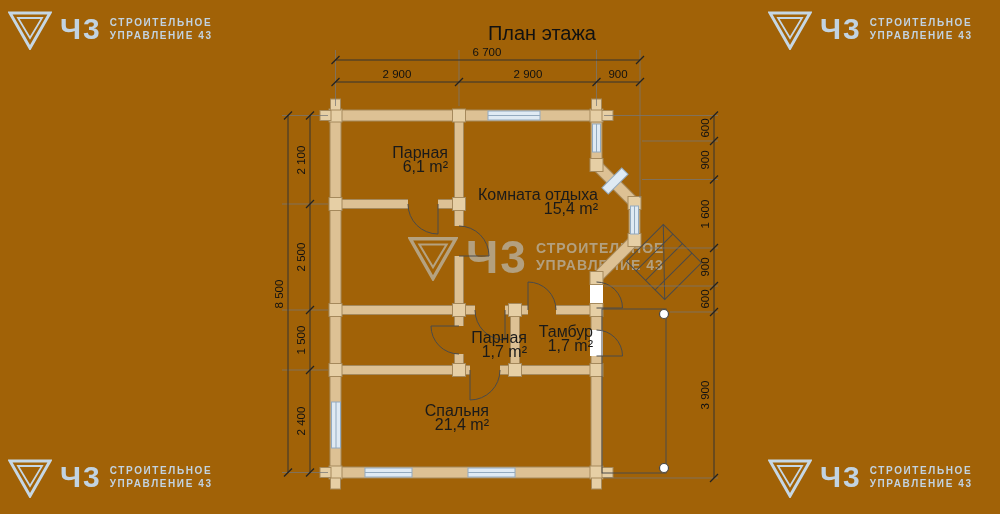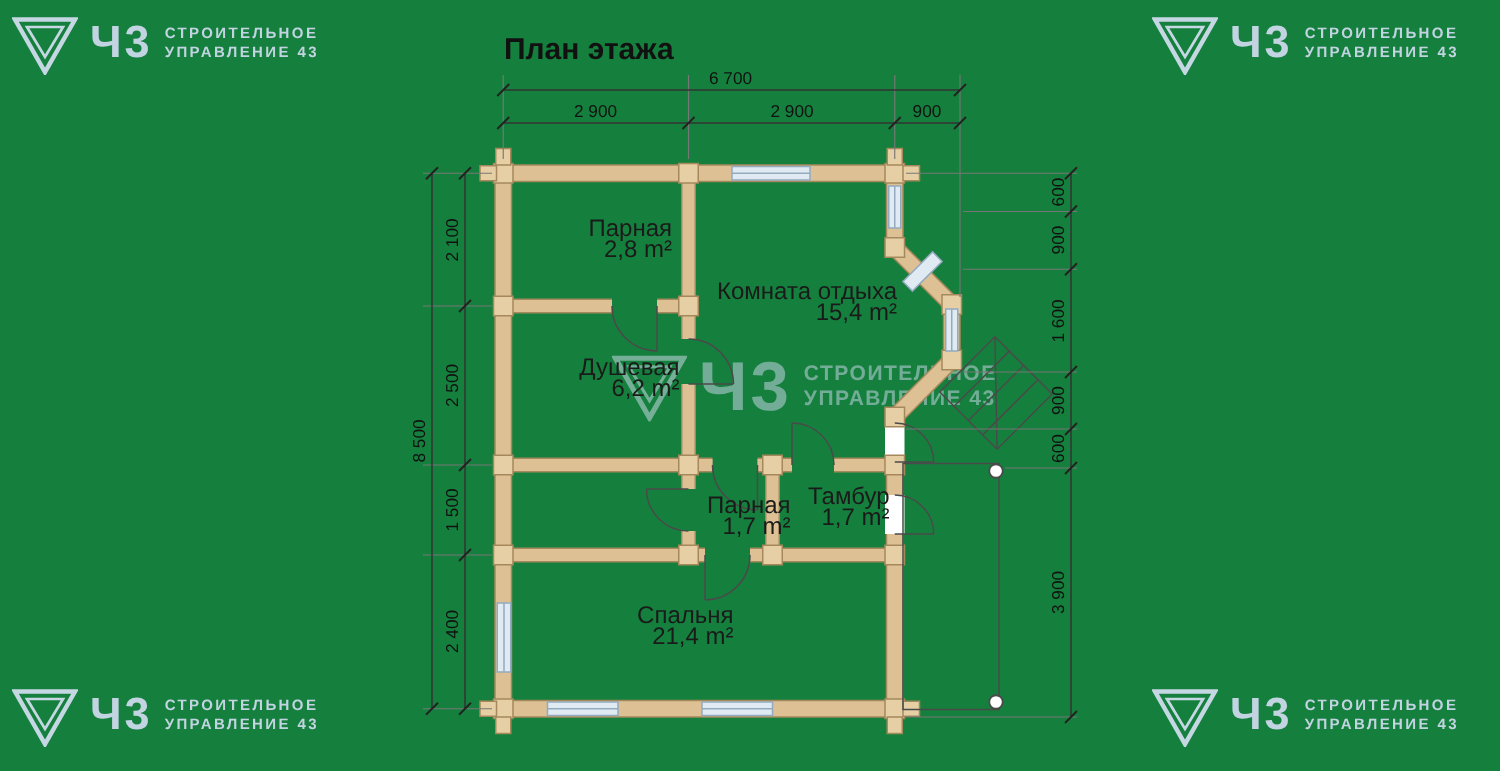--- a/index.html
+++ b/index.html
@@ -1,31 +1,31 @@
 <!DOCTYPE html>
 <html><head>
 <meta charset="utf-8">
 <style>
   * { margin:0; padding:0; box-sizing:border-box; }
   html,body { background:#ffffff; font-family:"Liberation Sans", sans-serif; }
-  .canvas { position:relative; width:1000px; height:514px; background:#15803d; overflow:hidden; }
+  .canvas { position:relative; width:1000px; height:514px; background:#a16207; overflow:hidden; }
 
   
   .wm { position:absolute; display:flex; align-items:center; gap:8px; z-index:1; user-select:none; }
   .tri { fill:none; stroke:#c6d7e4; stroke-width:3; }
   .tri-inner { fill:none; stroke:#c6d7e4; stroke-width:1.8; }
   .wm-big { font-size:30px; font-weight:bold; color:#c2d3e1; letter-spacing:2px; }
   .wm-small { font-size:10px; font-weight:bold; color:#c2d3e1; letter-spacing:1.6px; line-height:13px; white-space:nowrap; }
   .wm2-big { font-size:46px; font-weight:bold; color:#c2d3e1; letter-spacing:2px; }
   .wm2-small { font-size:14px; font-weight:bold; color:#c2d3e1; letter-spacing:1px; line-height:17px; white-space:nowrap; }
   .wm-center { opacity:.55; }
 
   
-  .title { position:absolute; left:336px; top:22px; width:260px; text-align:left;
-           font-size:20px; font-weight:bold; color:#111; z-index:3; }
+  .title { position:absolute; left:336px; top:22px; width:260px; text-align:right;
+           font-size:20px; font-weight:normal; color:#111; z-index:3; }
 
   
   .plan { position:absolute; left:0; top:0; z-index:2; }
   .wallOuter { stroke:#a5895c; stroke-width:12; fill:none; stroke-linejoin:miter; }
   .wallInner { stroke:#ddc194; stroke-width:10; fill:none; stroke-linejoin:miter; }
   .iwallOuter { stroke:#a5895c; stroke-width:10; fill:none; }
   .iwallInner { stroke:#ddc194; stroke-width:8; fill:none; }
   .log { fill:#e6cfa5; stroke:#a5895c; stroke-width:1; }
   .winrect { fill:#dfeaf3; stroke:#93aabf; stroke-width:1; }
   .winline { stroke:#93aabf; stroke-width:1; }
@@ -272,30 +272,26 @@
       <text class="dimtxt" text-anchor="middle" transform="rotate(-90 709 160)" x="709" y="160">900</text>
       <text class="dimtxt" text-anchor="middle" transform="rotate(-90 709 214)" x="709" y="214">1 600</text>
       <text class="dimtxt" text-anchor="middle" transform="rotate(-90 709 267)" x="709" y="267">900</text>
       <text class="dimtxt" text-anchor="middle" transform="rotate(-90 709 299)" x="709" y="299">600</text>
       <text class="dimtxt" text-anchor="middle" transform="rotate(-90 709 395)" x="709" y="395">3 900</text>
     </g>
   </svg>
 
   <div class="room" style="left:348px;top:146px;width:100px">
     <div>Парная</div>
-    <div>2,8 m²</div>
+    <div>6,1 m²</div>
   </div>
   <div class="room" style="left:458px;top:188px;width:140px">
     <div>Комната отдыха</div>
     <div>15,4 m²</div>
   </div>
-  <div class="room" style="left:353px;top:239px;width:100px">
-    <div>Душевая</div>
-    <div>6,2 m²</div>
-  </div>
   <div class="room" style="left:447px;top:331px;width:80px">
     <div>Парная</div>
     <div>1,7 m²</div>
   </div>
   <div class="room" style="left:513px;top:325px;width:80px">
     <div>Тамбур</div>
     <div>1,7 m²</div>
   </div>
   <div class="room" style="left:389px;top:404px;width:100px">
     <div>Спальня</div>

